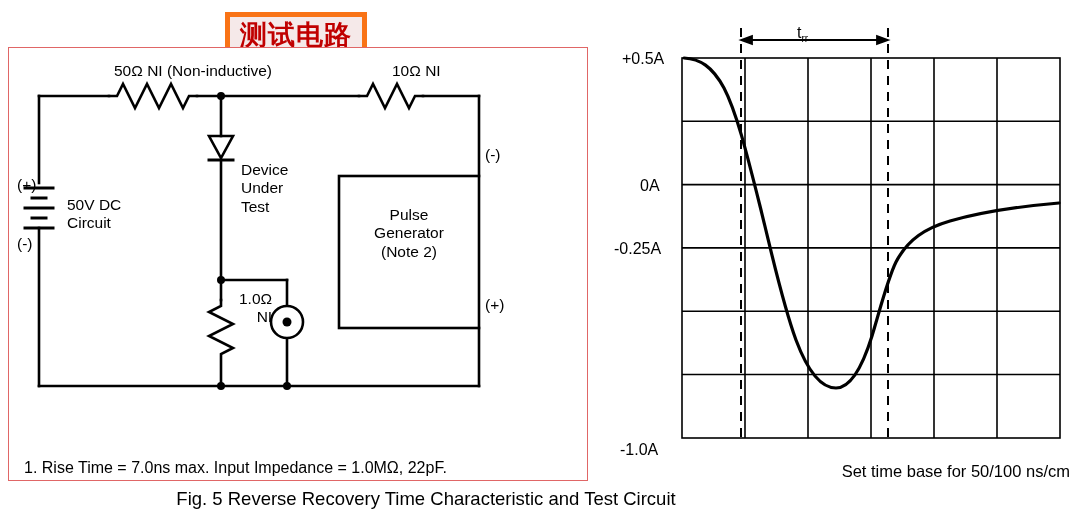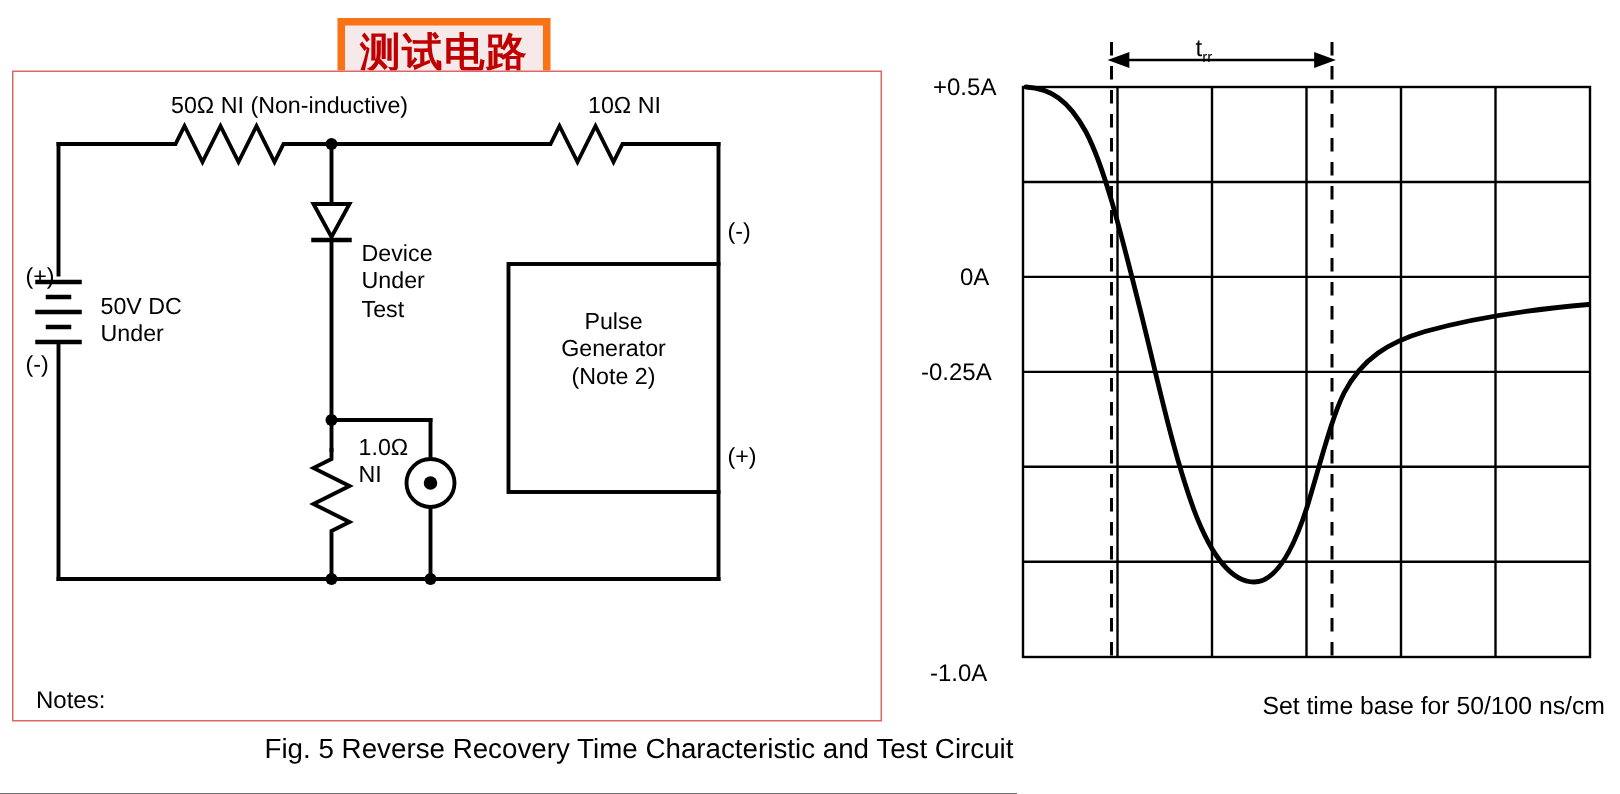--- a/index.html
+++ b/index.html
@@ -146,32 +146,31 @@
     </svg>
 
     <div class="lbl" style="left: 105px; top: 14px; white-space: pre;">50Ω NI (Non-inductive)</div>
     <div class="lbl" style="left: 352px; top: 14px; white-space: pre; margin-left: 31px;">10Ω NI</div>
     <div class="lbl" style="left: 232px; top: 70px; white-space: pre; margin-top: 43px;">Device
 Under
 Test</div>
     <div class="lbl" style="left: 8px; top: 128px; white-space: pre;">(+)</div>
     <div class="lbl" style="left: 8px; top: 187px; white-space: pre;">(-)</div>
     <div class="lbl" style="left: 58px; top: 148px; white-space: pre;">50V DC
-Under</div>
-    <div class="lbl" style="left: 230px; top: 242px; white-space: pre;">1.0Ω
+Circuit</div>
+    <div class="lbl" style="left: 230px; top: 242px; white-space: pre; text-align: right;">1.0Ω
 NI</div>
     <div class="lbl" style="left: 361px; top: 158px; width: 78px; text-align: center; white-space: pre;">Pulse
 Generator
 (Note 2)</div>
     <div class="lbl" style="left: 476px; top: 98px; white-space: pre;">(-)</div>
     <div class="lbl" style="left: 476px; top: 248px; white-space: pre;">(+)</div>
   </div>
 
   <div class="abs" id="notes">
-    <div style="white-space: pre;">Notes:</div>
     <div style="white-space: pre;">1. Rise Time = 7.0ns max. Input Impedance = 1.0MΩ, 22pF.</div>
     
   </div>
 
   <div class="abs" id="caption">Fig. 5  Reverse Recovery Time Characteristic and Test Circuit</div>
 
   <div class="abs" id="graph-wrap">
     <svg id="graph-svg" width="470" height="470" viewBox="0 0 470 470">
 
       <g stroke="#000" stroke-width="1.6" fill="none">

